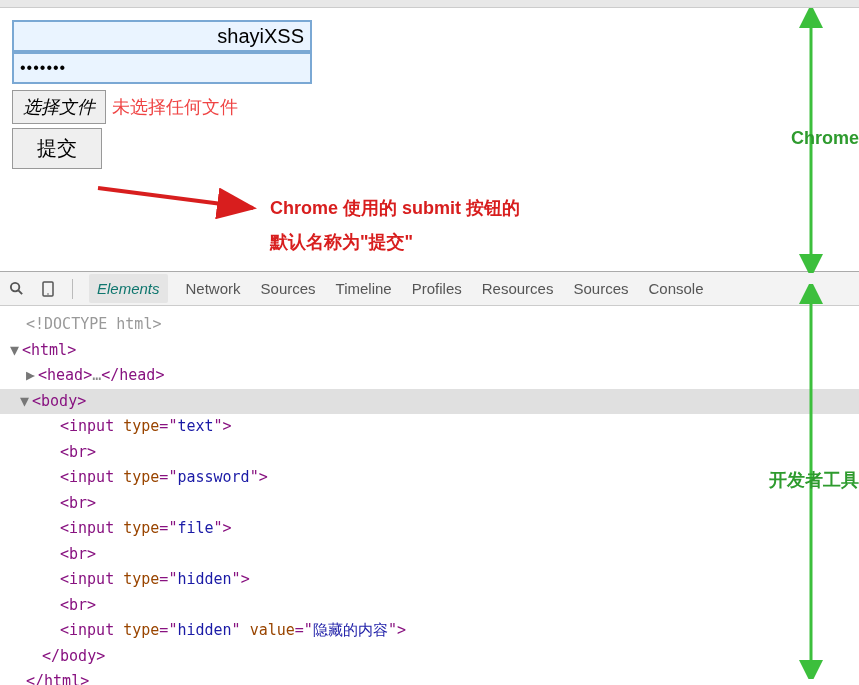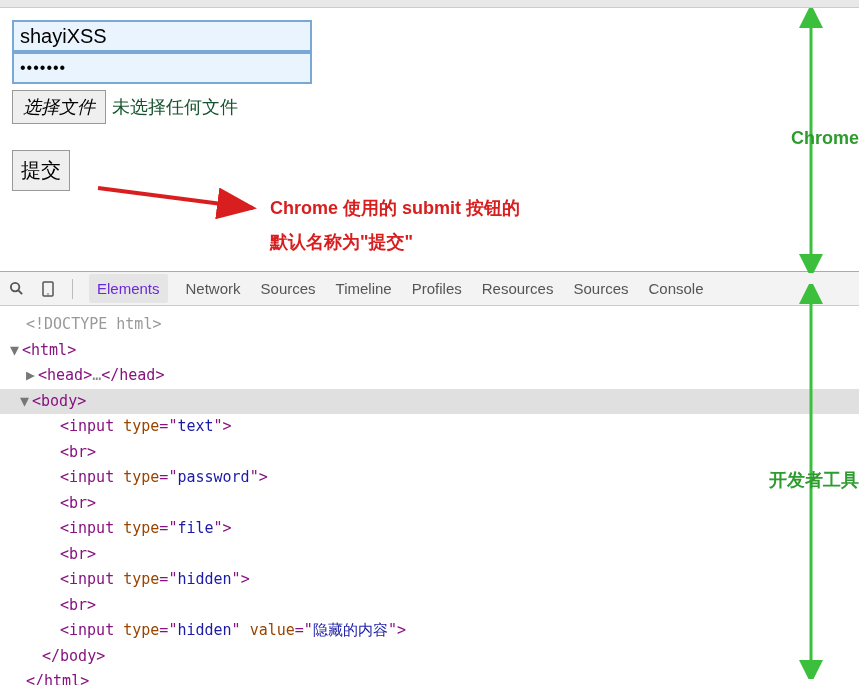--- a/index.html
+++ b/index.html
@@ -25,20 +25,21 @@
     }
     .text-input {
       width: 300px;
       height: 32px;
       padding: 4px 6px;
       font-size: 20px;
       border: 2px solid #7aa8d4;
       background: #eaf4ff;
       display: block;
       font-family: Arial, sans-serif;
+      text-align: right;
     }
     .password-input {
       width: 300px;
       height: 32px;
       padding: 4px 6px;
       font-size: 16px;
       border: 2px solid #7aa8d4;
       background: #eaf4ff;
       display: block;
       letter-spacing: 1px;
@@ -54,25 +55,25 @@
       font-family: "SimSun", serif;
       background: #efefef;
       border: 1px solid #999;
       cursor: pointer;
       font-style: italic;
     }
     .file-text {
       margin-left: 6px;
       font-size: 18px;
       font-family: "SimSun", serif;
-      color: #14532d;
+      color: #ef4444;
     }
     .submit-button {
-      margin-top: 26px;
-      padding: 6px 8px;
+      margin-top: 4px;
+      padding: 6px 24px;
       font-size: 20px;
       font-family: "SimSun", serif;
       background: #efefef;
       border: 1px solid #999;
       cursor: pointer;
     }
     .arrow-svg {
       position: absolute;
       left: 88px;
       top: 170px;
@@ -117,24 +118,25 @@
       justify-content: center;
       color: #555;
     }
     .tab {
       font-size: 15px;
       color: #555;
       cursor: pointer;
       padding: 6px 2px;
     }
     .tab.active {
-      color: #6d28d9;
+      color: #0f766e;
       background: #e5e5e5;
       padding: 6px 8px;
       border-radius: 2px;
+      font-style: italic;
     }
     .elements-panel {
       background: #fff;
       padding: 6px 10px;
       font-family: Consolas, monospace;
       font-size: 15px;
       line-height: 1.7;
     }
     .code-line { white-space: pre; }
     .doctype { color: #999; }

